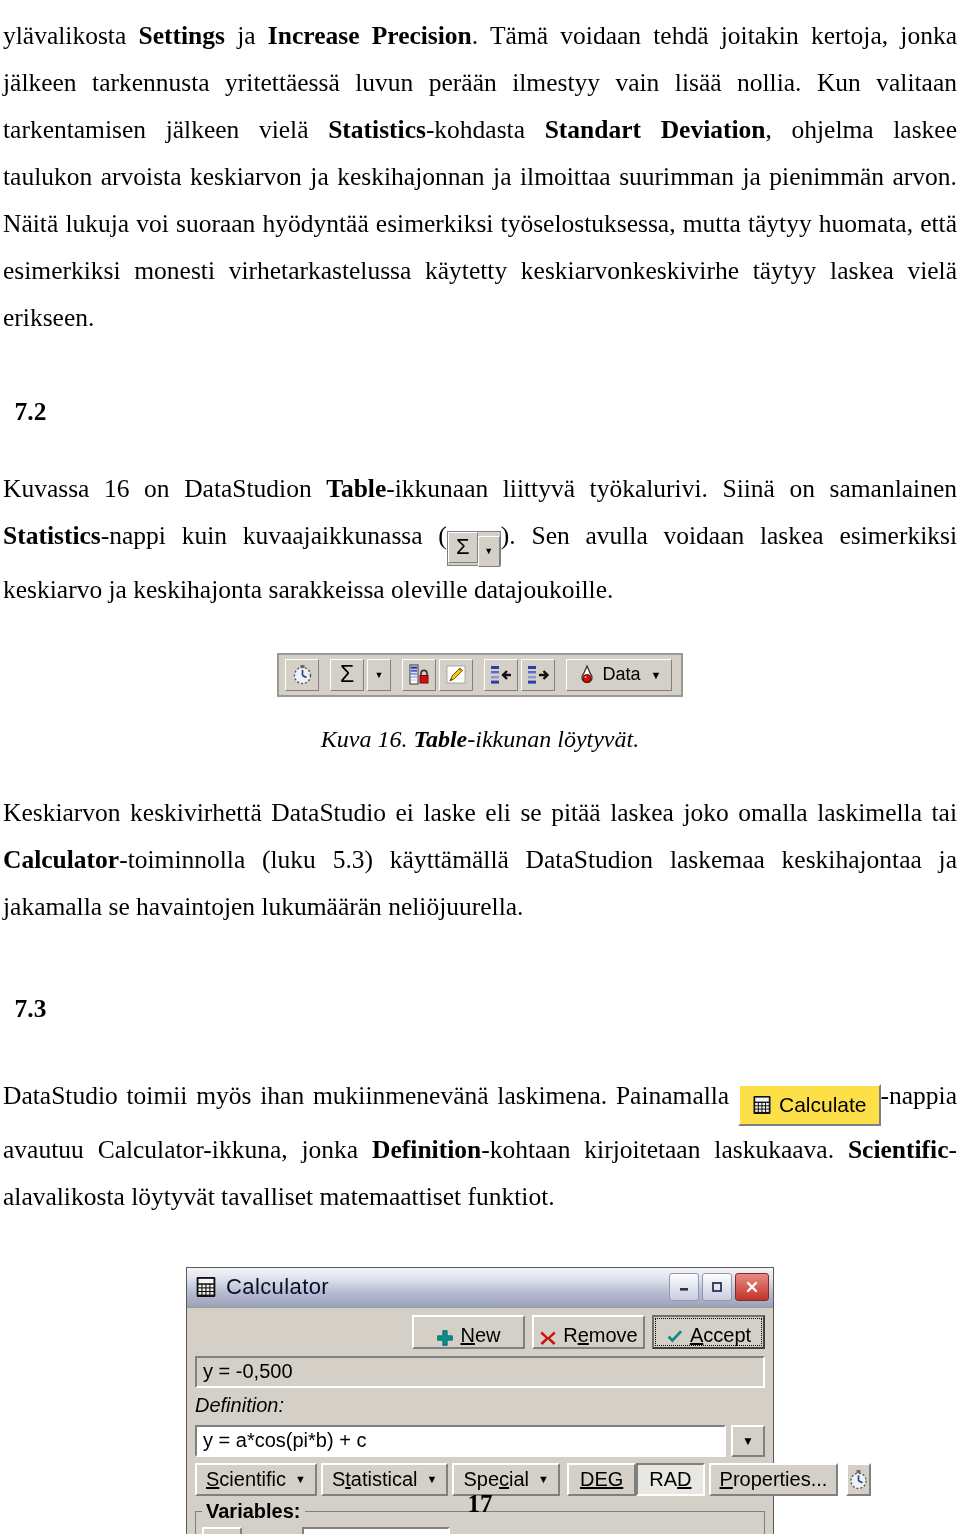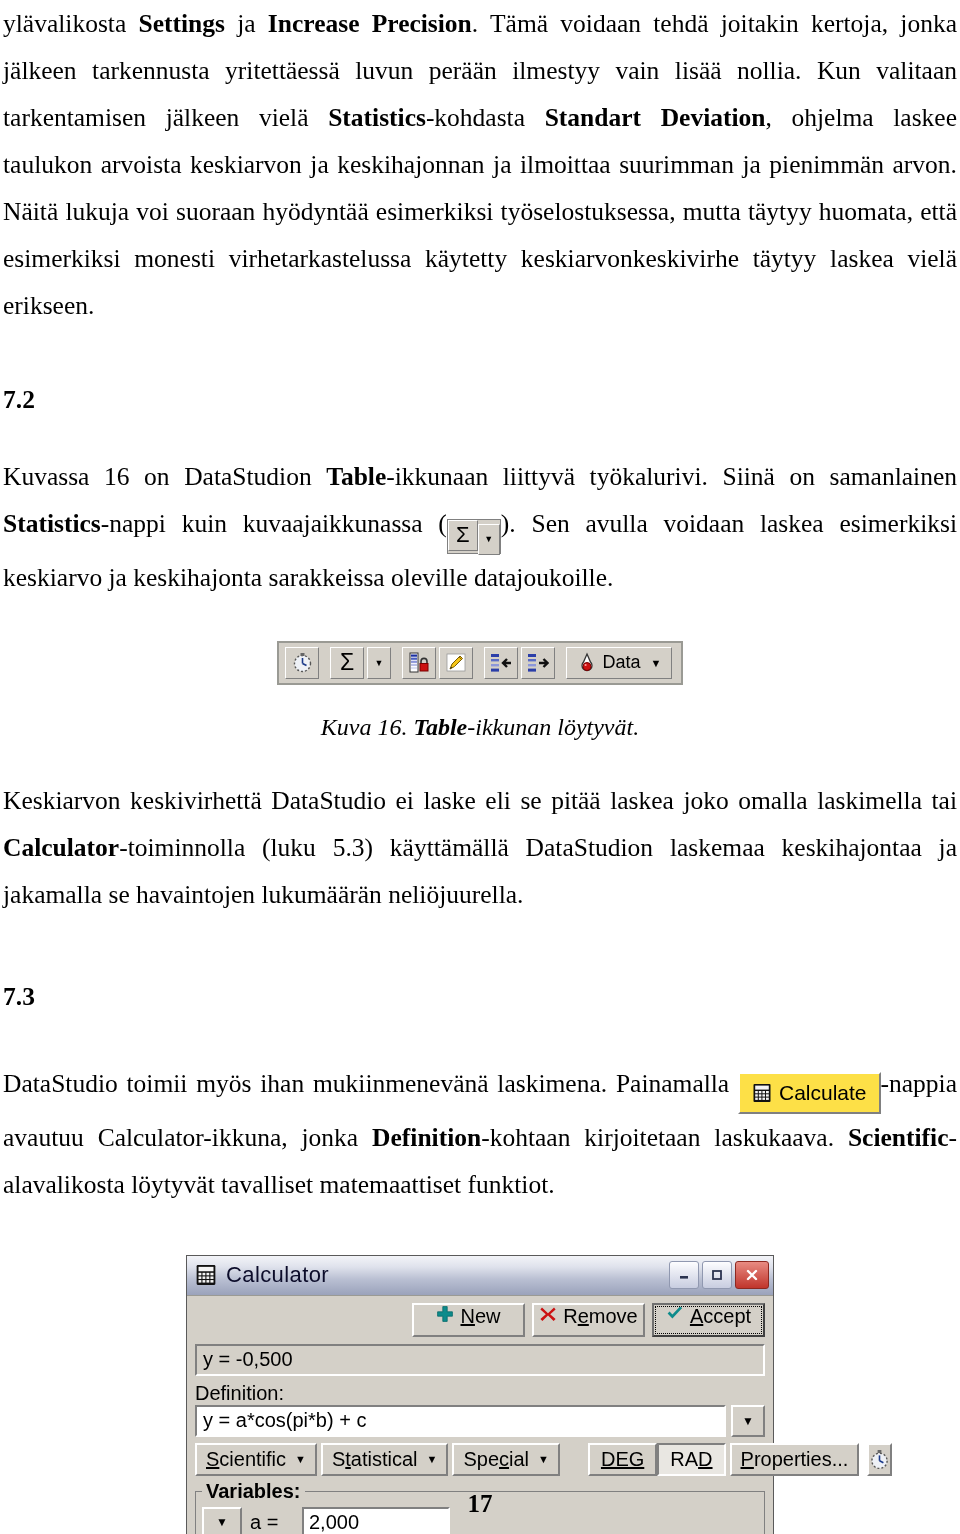--- a/index.html
+++ b/index.html
@@ -13,39 +13,39 @@
     position: relative;
     font-family: "Liberation Serif", "DejaVu Serif", serif;
     color: #000000;
     overflow: hidden;
   }
   .page {
     position: relative;
     width: 960px;
     height: 1534px;
     box-sizing: border-box;
-    padding: 0 3px;
+    padding: 12px 3px;
   }
   p.body-text {
     margin: 0;
     font-size: 25.5px;
     line-height: 47px;
     text-align: justify;
     text-justify: inter-word;
   }
   b { font-weight: bold; }
 
   h2.section {
     margin: 0;
     font-size: 25.5px;
     line-height: 47px;
     font-weight: bold;
     display: flex;
   }
-  h2.section .num { width: 55px; flex: 0 0 55px; }
+  h2.section .num { width: 55px; flex: 0 0 55px; text-align: center; }
 
   .spacer-22 { height: 22px; }
   .spacer-30 { height: 30px; }
   .spacer-40 { height: 40px; }
   .spacer-47 { height: 47px; }
   .spacer-55 { height: 55px; }
 
   .caption {
     margin: 0;
     font-size: 24px;
@@ -172,21 +172,21 @@
     background: linear-gradient(to bottom,#e88b82,#c0352c);
     border: 1px solid #8d2820;
     width: 34px;
   }
   .calc-body { padding: 7px 8px 8px 8px; }
 
   .calc-row-btns { display:flex; justify-content:flex-end; gap: 7px; margin-bottom: 7px; }
   .action-btn {
     height: 34px;
     min-width: 113px;
-    display:flex; align-items:flex-start; justify-content:center; gap: 6px;
+    display:flex; align-items:flex-end; justify-content:center; gap: 6px;
     background:#d4d0c8;
     border-top: 2px solid #ffffff;
     border-left: 2px solid #ffffff;
     border-right: 2px solid #808080;
     border-bottom: 2px solid #808080;
     font-size: 20px;
     box-sizing:border-box;
   }
   .action-btn.focused { outline: 1px dotted #000; outline-offset: -4px; border-color:#707070 #404040 #404040 #707070; }
 
@@ -196,21 +196,21 @@
     border-top: 2px solid #808080;
     border-left: 2px solid #808080;
     border-right: 2px solid #ffffff;
     border-bottom: 2px solid #ffffff;
     display:flex; align-items:center;
     padding: 0 6px;
     font-size: 20px;
     margin-bottom: 6px;
     box-sizing: border-box;
   }
-  .field-label { font-size: 20px; margin-bottom: 0; }
+  .field-label { font-size: 20px; margin-bottom: 8px; font-style: italic; }
   .def-row { display:flex; gap: 5px; margin-bottom: 6px; }
   .def-input {
     flex:1;
     height: 32px;
     background:#ffffff;
     border-top: 2px solid #808080;
     border-left: 2px solid #808080;
     border-right: 2px solid #ffffff;
     border-bottom: 2px solid #ffffff;
     display:flex; align-items:center; padding: 0 6px;
@@ -236,21 +236,21 @@
     padding: 0 9px;
     background:#d4d0c8;
     border-top: 2px solid #ffffff;
     border-left: 2px solid #ffffff;
     border-right: 2px solid #808080;
     border-bottom: 2px solid #808080;
     font-size: 20px;
     box-sizing:border-box;
   }
   .menu-btn .car { font-size: 11px; }
-  .deg-rad { display:flex; margin-left: 24px; text-align: right; }
+  .deg-rad { display:flex; margin-left: 3px; text-align: right; }
   .toggle-btn {
     height: 33px; padding: 0 11px;
     display:flex; align-items:center; justify-content:center;
     background:#d4d0c8;
     border-top: 2px solid #ffffff;
     border-left: 2px solid #ffffff;
     border-right: 2px solid #808080;
     border-bottom: 2px solid #808080;
     font-size: 20px;
     box-sizing:border-box;

